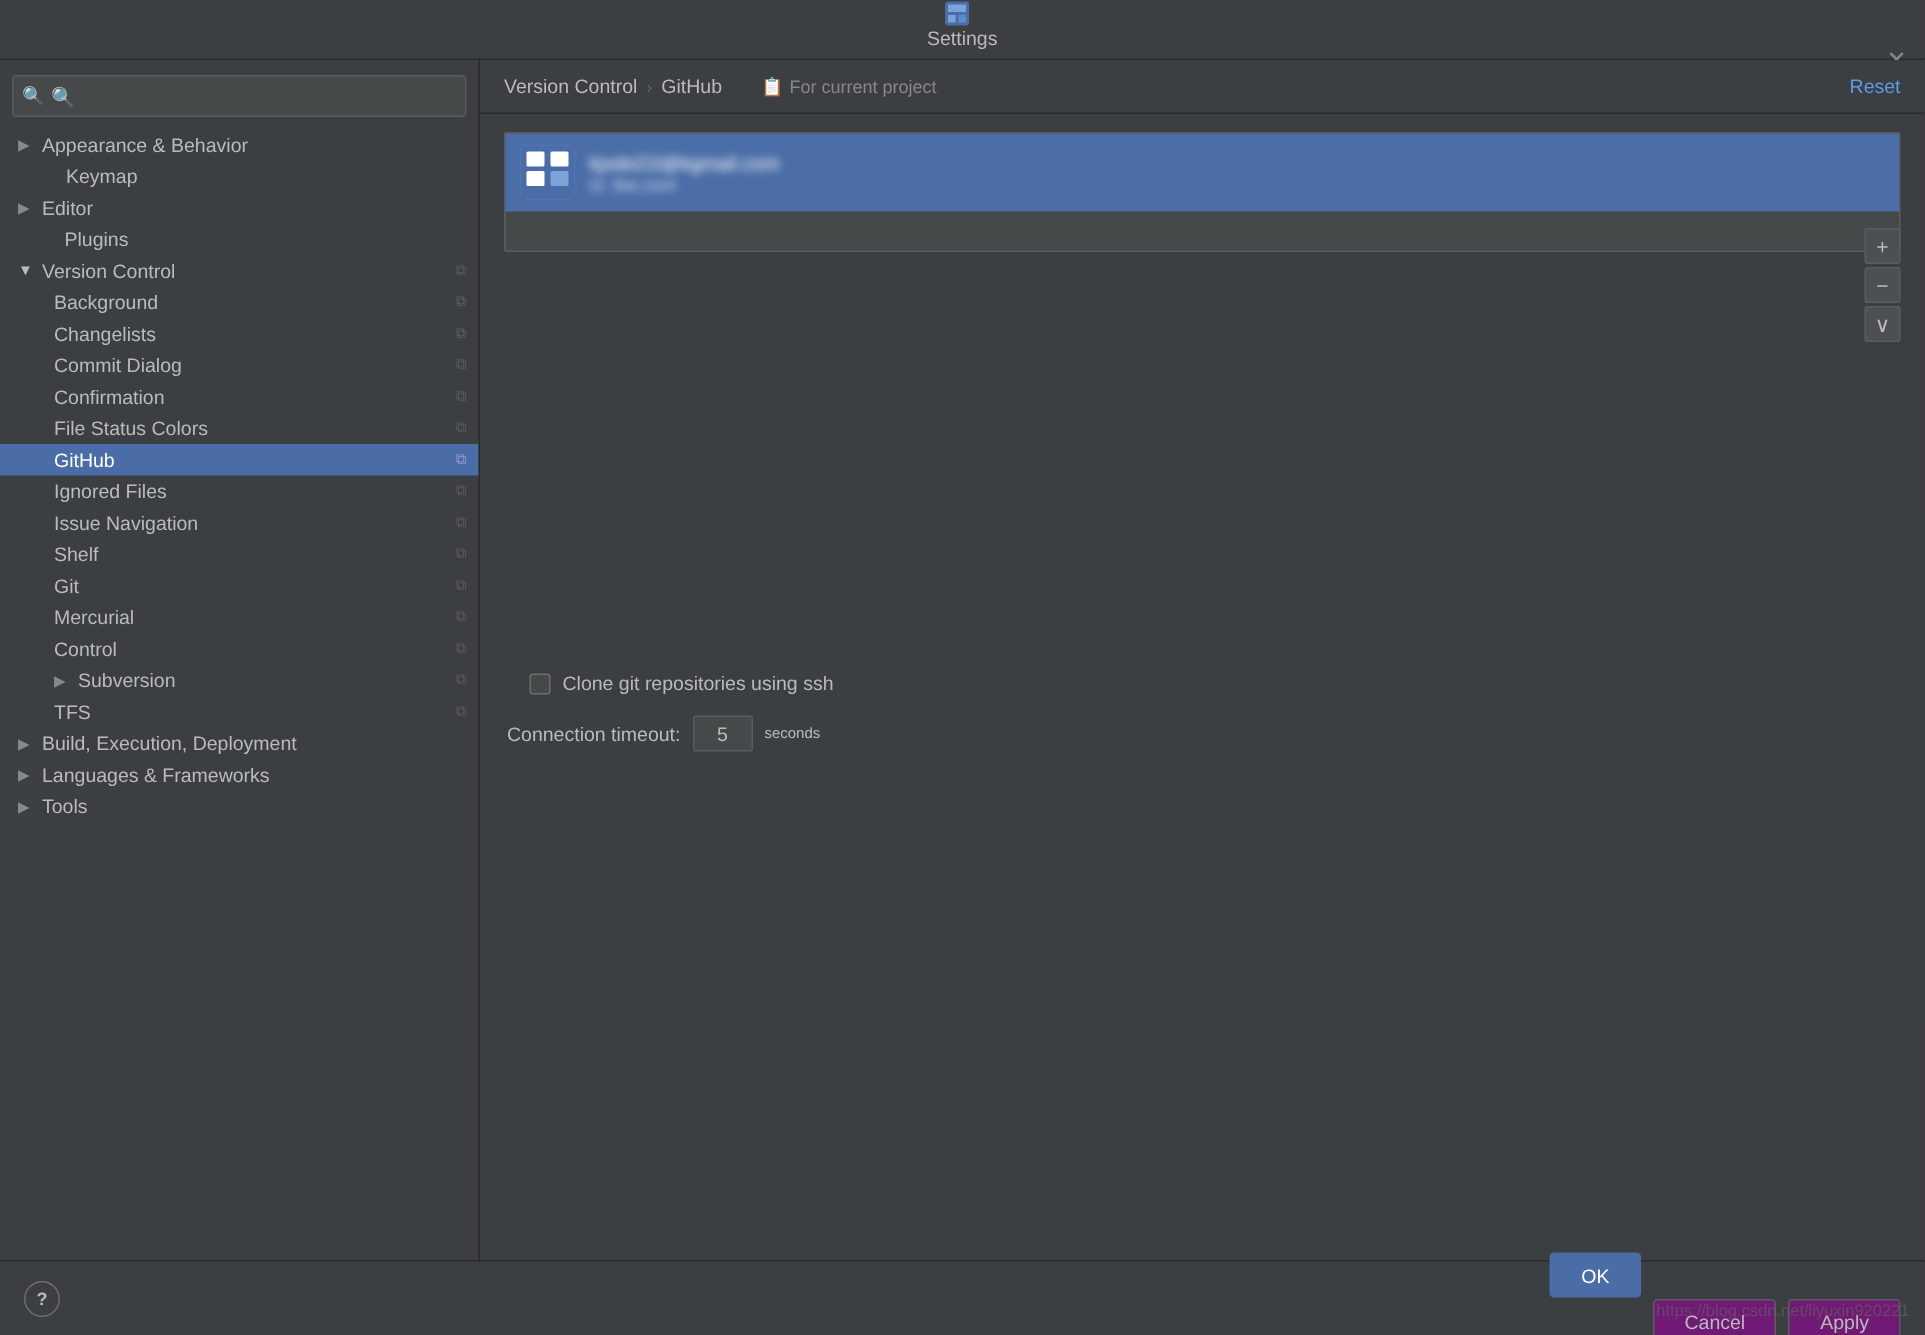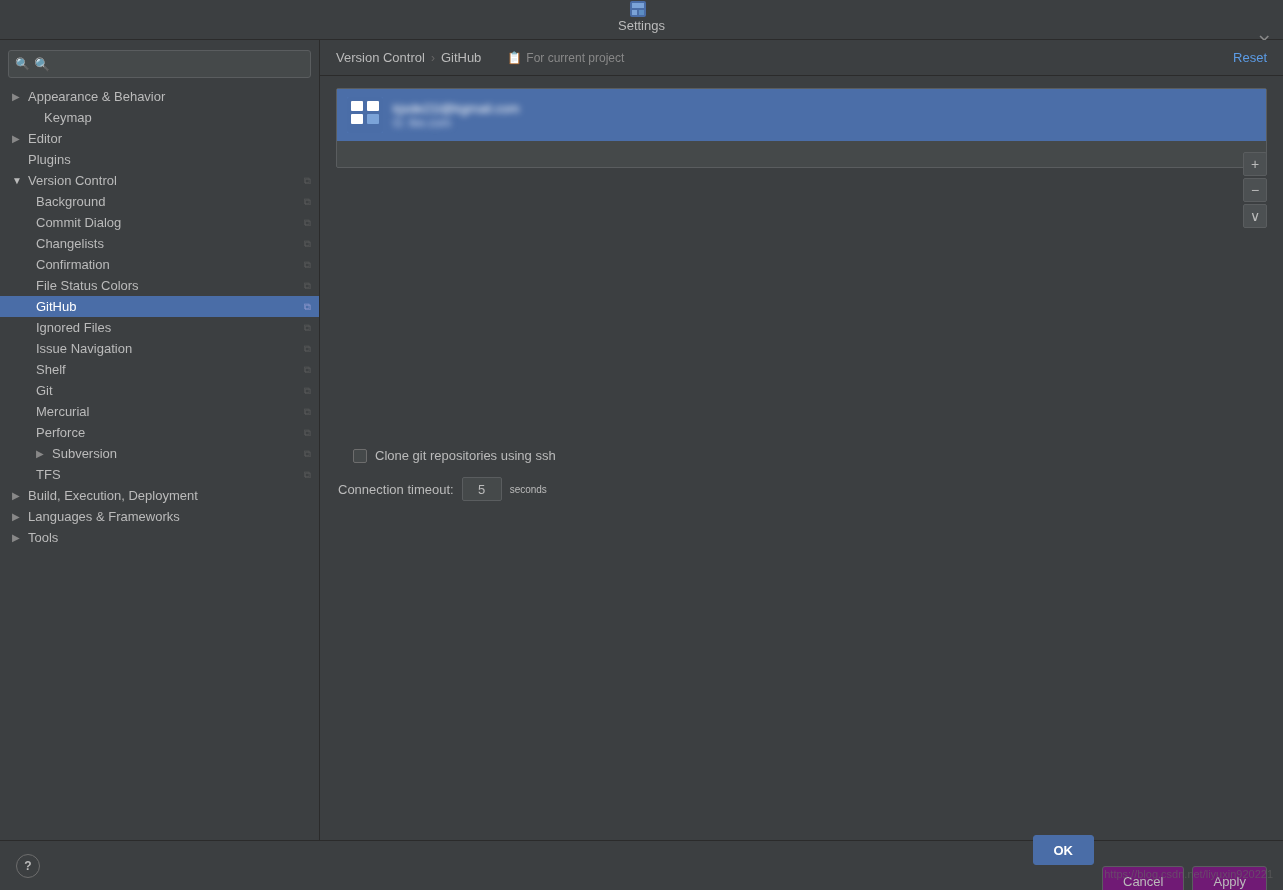--- a/index.html
+++ b/index.html
@@ -339,21 +339,20 @@
       font-size: 13px;
       cursor: pointer;
       display: flex;
       align-items: center;
       justify-content: center;
     }
     .btn-primary {
       background: #4a6da7;
       color: #ffffff;
       border-color: #4a6da7;
-      font-weight: bold;
     }
     .btn-secondary {
       background: #701a75;
       color: #bbbbbb;
       border-color: #5a5d5f;
       margin-top: 31px;
     }
 
     .watermark {
       position: fixed;
@@ -396,42 +395,42 @@
 
     <div class="tree-item child" style="padding-left:44px;">
       <span class="item-label">Keymap</span>
     </div>
 
     <div class="tree-item section">
       <span class="arrow">▶</span>
       <span class="item-label">Editor</span>
     </div>
 
-    <div class="tree-item child" style="padding-left:28px;">
+    <div class="tree-item child" style="padding-left:43px;">
       <span class="item-label">Plugins</span>
     </div>
 
     <div class="tree-item section">
       <span class="arrow" style="color:#bbb;">▼</span>
       <span class="item-label">Version Control</span>
       <span class="copy-icon">⧉</span>
     </div>
 
     <div class="tree-item child">
       <span class="item-label">Background</span>
       <span class="copy-icon">⧉</span>
     </div>
 
     <div class="tree-item child">
+      <span class="item-label">Changelists</span>
+      <span class="copy-icon">⧉</span>
+    </div>
+
+    <div class="tree-item child">
       <span class="item-label">Commit Dialog</span>
-      <span class="copy-icon">⧉</span>
-    </div>
-
-    <div class="tree-item child">
-      <span class="item-label">Changelists</span>
       <span class="copy-icon">⧉</span>
     </div>
 
     <div class="tree-item child">
       <span class="item-label">Confirmation</span>
       <span class="copy-icon">⧉</span>
     </div>
 
     <div class="tree-item child">
       <span class="item-label">File Status Colors</span>
@@ -463,21 +462,21 @@
       <span class="item-label">Git</span>
       <span class="copy-icon">⧉</span>
     </div>
 
     <div class="tree-item child">
       <span class="item-label">Mercurial</span>
       <span class="copy-icon">⧉</span>
     </div>
 
     <div class="tree-item child">
-      <span class="item-label">Perforce</span>
+      <span class="item-label">Control</span>
       <span class="copy-icon">⧉</span>
     </div>
 
     <div class="tree-item child">
       <span class="arrow">▶</span>
       <span class="item-label">Subversion</span>
       <span class="copy-icon">⧉</span>
     </div>
 
     <div class="tree-item child">

